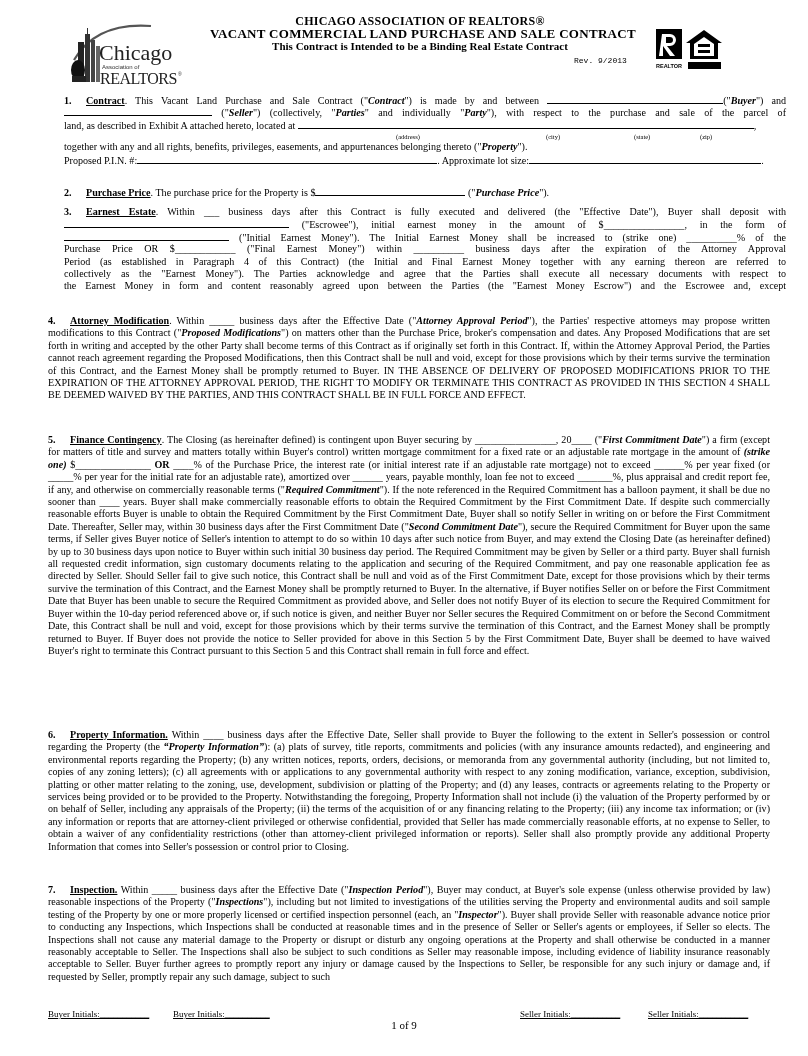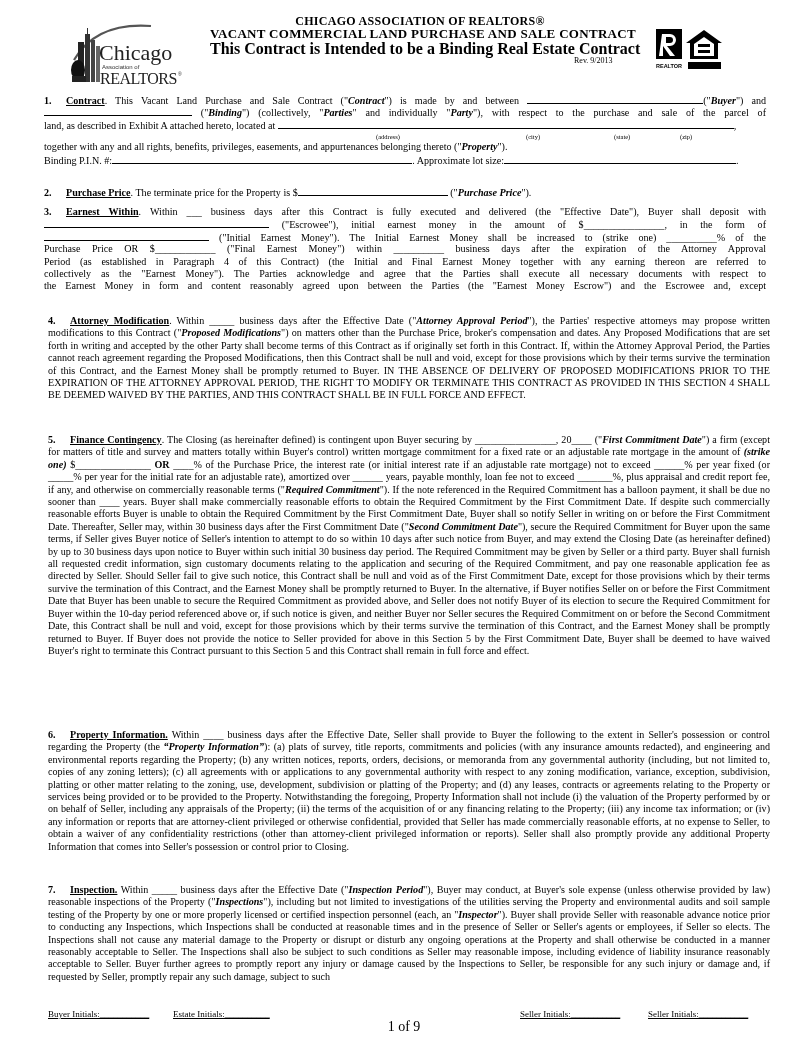--- a/index.html
+++ b/index.html
@@ -5,37 +5,37 @@
   html, body { margin:0; padding:0; background:#ffffff; }
   body { width:808px; height:1056px; position:relative; overflow:hidden;
          font-family:"Liberation Serif", "DejaVu Serif", serif; color:#000; }
   .page { position:absolute; left:0; top:0; width:808px; height:1056px; }
   .header { position:absolute; left:0; top:0; width:808px; height:90px; }
   .logo-left { position:absolute; left:66px; top:20px; width:125px; height:66px; }
   .logo-right { position:absolute; left:655px; top:27px; width:70px; height:45px; }
   .htitle { position:absolute; left:210px; width:420px; text-align:center; font-weight:bold; white-space:nowrap; }
   .h1 { top:14px; font-size:12px; letter-spacing:0.3px; }
   .h2 { top:26px; font-size:13px; letter-spacing:0.3px; }
-  .h3 { top:40px; font-size:16px; }
-  .rev { position:absolute; left:574px; top:56px; font-size:8px; }
+  .h3 { top:40px; font-size:11px; }
+  .rev { position:absolute; left:574px; top:56px; font-size:8px;font-family:Liberation Mono, monospace; }
 
   .body-text { position:absolute; left:48px; width:722px; font-size:10.1px; line-height:12.4px; text-align:justify; }
-  .sec { position:absolute; left:44px; width:722px; }
+  .sec { position:absolute; left:64px; width:722px; }
   .ln { display:block; white-space:nowrap; height:12.4px; text-align:justify; text-align-last:justify; }
   .ln.last { text-align-last:left;font-family:Liberation Serif, serif; }
   .num { font-weight:bold; display:inline-block; width:22px; }
   .heading { font-weight:bold; text-decoration:underline; }
   .def { font-weight:bold; font-style:italic; }
   .ital { }
   .blank { display:inline-block; border-bottom:1px solid #000; height:9px; vertical-align:baseline; }
   .addr-labels { position:relative; height:10px; font-size:6.5px; }
   .addr-labels span { position:absolute; top:0; }
   .footer { position:absolute; left:48px; top:1009px; width:722px; font-size:9px; }
   .footer span { position:absolute; white-space:nowrap;text-decoration:underline; }
-  .pagenum { position:absolute; left:0; width:808px; top:1019px; text-align:center; font-size:14px; }
+  .pagenum { position:absolute; left:0; width:808px; top:1019px; text-align:center; font-size:11px; }
 </style>
 </head>
 <body>
 
 <div class="page">
 
   <div class="header">
     <div class="logo-left">
       <svg width="125" height="66" viewBox="0 0 125 66">
         <path d="M8 40 Q30 2 85 6" stroke="#555" stroke-width="2.2" fill="none"></path>
@@ -76,49 +76,49 @@
     </div>
   </div>
 
   <div class="sec body-text" style="top:94px;">
     <span class="ln">
       <span class="num">1.</span><span class="heading">Contract</span><span>. This Vacant Land Purchase and Sale Contract ("</span><span class="def">Contract</span><span>") is made by and between</span>
       <span class="blank" style="width:176px"></span><span>("</span><span class="def">Buyer</span><span>") and</span>
     </span>
     <span class="ln">
       <span class="blank" style="width:148px"></span>
-      <span>("</span><span class="def">Binding</span><span>") (collectively, "</span><span class="def">Parties</span><span>" and individually "</span><span class="def">Party</span><span>"), with respect to the purchase and sale of the parcel of</span>
+      <span>("</span><span class="def">Seller</span><span>") (collectively, "</span><span class="def">Parties</span><span>" and individually "</span><span class="def">Party</span><span>"), with respect to the purchase and sale of the parcel of</span>
     </span>
     <span class="ln last">
       <span>land, as described in Exhibit A attached hereto, located at</span>
       <span class="blank" style="width:456px"></span>,
     </span>
     <div class="addr-labels">
       <span style="left:332px">(address)</span>
       <span style="left:482px">(city)</span>
       <span style="left:570px">(state)</span>
       <span style="left:636px">(zip)</span>
     </div>
     <span class="ln last">
       <span>together with any and all rights, benefits, privileges, easements, and appurtenances belonging thereto ("</span><span class="def">Property</span><span>").</span>
     </span>
     <span class="ln last">
-      <span>Binding P.I.N. #:</span><span class="blank" style="width:300px"></span><span>. Approximate lot size:</span><span class="blank" style="width:232px"></span>.
+      <span>Proposed P.I.N. #:</span><span class="blank" style="width:300px"></span><span>. Approximate lot size:</span><span class="blank" style="width:232px"></span>.
     </span>
   </div>
 
   <div class="sec body-text" style="top:186px;">
     <span class="ln last">
-      <span class="num">2.</span><span class="heading">Purchase Price</span><span>. The terminate price for the Property is $</span><span class="blank" style="width:150px"></span>
+      <span class="num">2.</span><span class="heading">Purchase Price</span><span>. The purchase price for the Property is $</span><span class="blank" style="width:150px"></span>
       <span>("</span><span class="def">Purchase Price</span><span>").</span>
     </span>
   </div>
 
   <div class="sec body-text" style="top:206px;">
-    <span class="ln"><span class="num">3.</span><span class="heading">Earnest Within</span><span>. Within ___ business days after this Contract is fully executed and delivered (the "Effective Date"), Buyer shall deposit with</span></span>
+    <span class="ln"><span class="num">3.</span><span class="heading">Earnest Estate</span><span>. Within ___ business days after this Contract is fully executed and delivered (the "Effective Date"), Buyer shall deposit with</span></span>
     <span class="ln"><span class="blank" style="width:225px"></span> <span>("Escrowee"), initial earnest money in the amount of $________________, in the form of</span></span>
     <span class="ln"><span class="blank" style="width:165px"></span> <span>("Initial Earnest Money"). The Initial Earnest Money shall be increased to (strike one) __________% of the</span></span>
     <span class="ln">Purchase Price OR $____________ ("Final Earnest Money") within __________ business days after the expiration of the Attorney Approval</span>
     <span class="ln">Period (as established in Paragraph 4 of this Contract) (the Initial and Final Earnest Money together with any earning thereon are referred to</span>
     <span class="ln">collectively as the "Earnest Money"). The Parties acknowledge and agree that the Parties shall execute all necessary documents with respect to</span>
     <span class="ln">the Earnest Money in form and content reasonably agreed upon between the Parties (the "Earnest Money Escrow") and the Escrowee and, except</span>
   </div>
 
   <div class="body-text" style="top:315px;">
     <span class="num">4.</span><span class="heading">Attorney Modification</span><span>. Within _____ business days after the Effective Date ("</span><span class="def">Attorney Approval Period</span><span>"), the Parties' respective attorneys may propose written modifications to this Contract ("</span><span class="def">Proposed Modifications</span><span>") on matters other than the Purchase Price, broker's compensation and dates. Any Proposed Modifications that are set forth in writing and accepted by the other Party shall become terms of this Contract as if originally set forth in this Contract. If, within the Attorney Approval Period, the Parties cannot reach agreement regarding the Proposed Modifications, then this Contract shall be null and void, except for those provisions which by their terms survive the termination of this Contract, and the Earnest Money shall be promptly returned to Buyer. </span><span class="ital">IN THE ABSENCE OF DELIVERY OF PROPOSED MODIFICATIONS PRIOR TO THE EXPIRATION OF THE ATTORNEY APPROVAL PERIOD, THE RIGHT TO MODIFY OR TERMINATE THIS CONTRACT AS PROVIDED IN THIS SECTION 4 SHALL BE DEEMED WAIVED BY THE PARTIES, AND THIS CONTRACT SHALL BE IN FULL FORCE AND EFFECT.</span>
@@ -131,18 +131,18 @@
   <div class="body-text" style="top:729px;">
     <span class="num">6.</span><span class="heading">Property Information.</span><span> Within ____ business days after the Effective Date, Seller shall provide to Buyer the following to the extent in Seller's possession or control regarding the Property (the </span><span class="def">“Property Information”</span><span>): (a) plats of survey, title reports, commitments and policies (with any insurance amounts redacted), and engineering and environmental reports regarding the Property; (b) any written notices, reports, orders, decisions, or memoranda from any governmental authority (including, but not limited to, copies of any zoning letters); (c) all agreements with or applications to any governmental authority with respect to any zoning modification, variance, exception, subdivision, platting or other matter relating to the zoning, use, development, subdivision or platting of the Property; and (d) any leases, contracts or agreements relating to the Property or services being provided or to be provided to the Property. Notwithstanding the foregoing, Property Information shall not include (i) the valuation of the Property performed by or on behalf of Seller, including any appraisals of the Property; (ii) the terms of the acquisition of or any financing relating to the Property; (iii) any income tax information; or (iv) any information or reports that are attorney-client privileged or otherwise confidential, provided that Seller has made commercially reasonable efforts, at no expense to Seller, to obtain a waiver of any confidentiality restrictions (other than attorney-client privileged information or reports). Seller shall also promptly provide any additional Property Information that comes into Seller's possession or control prior to Closing.</span>
   </div>
 
   <div class="body-text" style="top:884px;">
     <span class="num">7.</span><span class="heading">Inspection.</span><span> Within _____ business days after the Effective Date ("</span><span class="def">Inspection Period</span><span>"), Buyer may conduct, at Buyer's sole expense (unless otherwise provided by law) reasonable inspections of the Property ("</span><span class="def">Inspections</span><span>"), including but not limited to investigations of the utilities serving the Property and environmental audits and soil sample testing of the Property by one or more properly licensed or certified inspection personnel (each, an "</span><span class="def">Inspector</span><span>"). Buyer shall provide Seller with reasonable advance notice prior to conducting any Inspections, which Inspections shall be conducted at reasonable times and in the presence of Seller or Seller's agents or employees, if Seller so elects. The Inspections shall not cause any material damage to the Property or disrupt or disturb any ongoing operations at the Property and shall otherwise be conducted in a manner reasonably acceptable to Seller. The Inspections shall also be subject to such conditions as Seller may reasonable impose, including evidence of liability insurance reasonably acceptable to Seller. Buyer further agrees to promptly report any injury or damage caused by the Inspections to Seller, be responsible for any such injury or damage and, if requested by Seller, promptly repair any such damage, subject to such</span>
   </div>
 
   <div class="footer">
     <span style="left:0">Buyer Initials:___________</span>
-    <span style="left:125px">Estate Initials:__________</span>
+    <span style="left:125px">Buyer Initials:__________</span>
     <span style="left:472px">Seller Initials:___________</span>
     <span style="left:600px">Seller Initials:___________</span>
   </div>
   <div class="pagenum">1 of 9</div>
 </div>
 
 </body></html>

